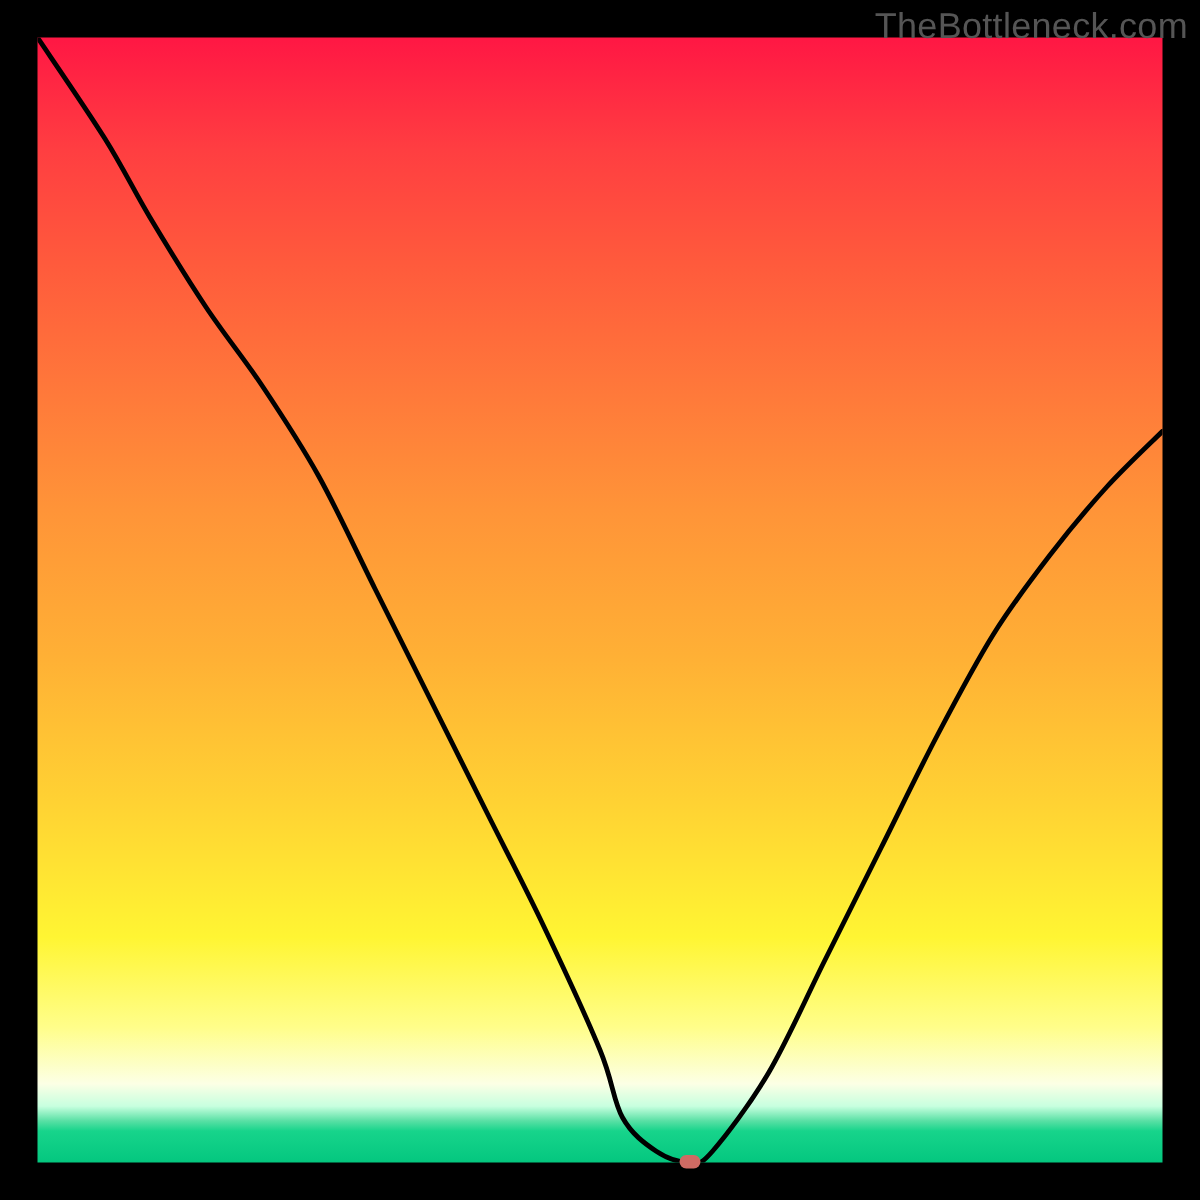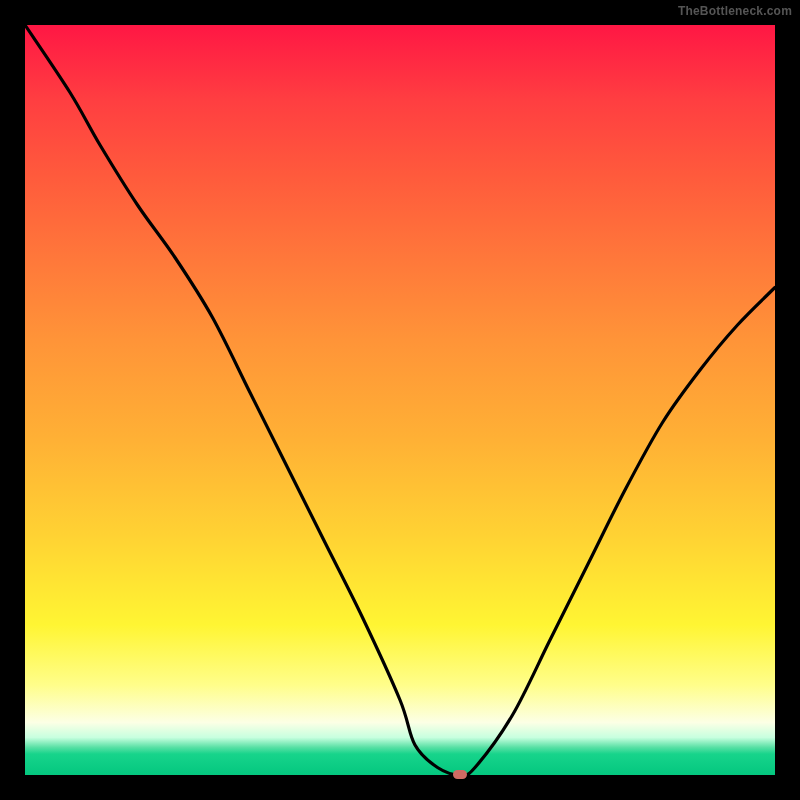--- a/index.html
+++ b/index.html
@@ -39,22 +39,22 @@
       #59e0a5 96.3%,
       #17d48b 97.2%,
       #04c77f 100%
     );
   }
   .watermark {
     position: absolute;
     top: 4px;
     right: 8px;
     color: #555555;
-    font-size: 12px;
-    font-weight: 700;
+    font-size: 24px;
+    font-weight: 400;
     letter-spacing: 0.2px;
     pointer-events: none;
     user-select: none;
   }
   svg.curve {
     position: absolute;
     left: 0;
     top: 0;
     width: 750px;
     height: 750px;

